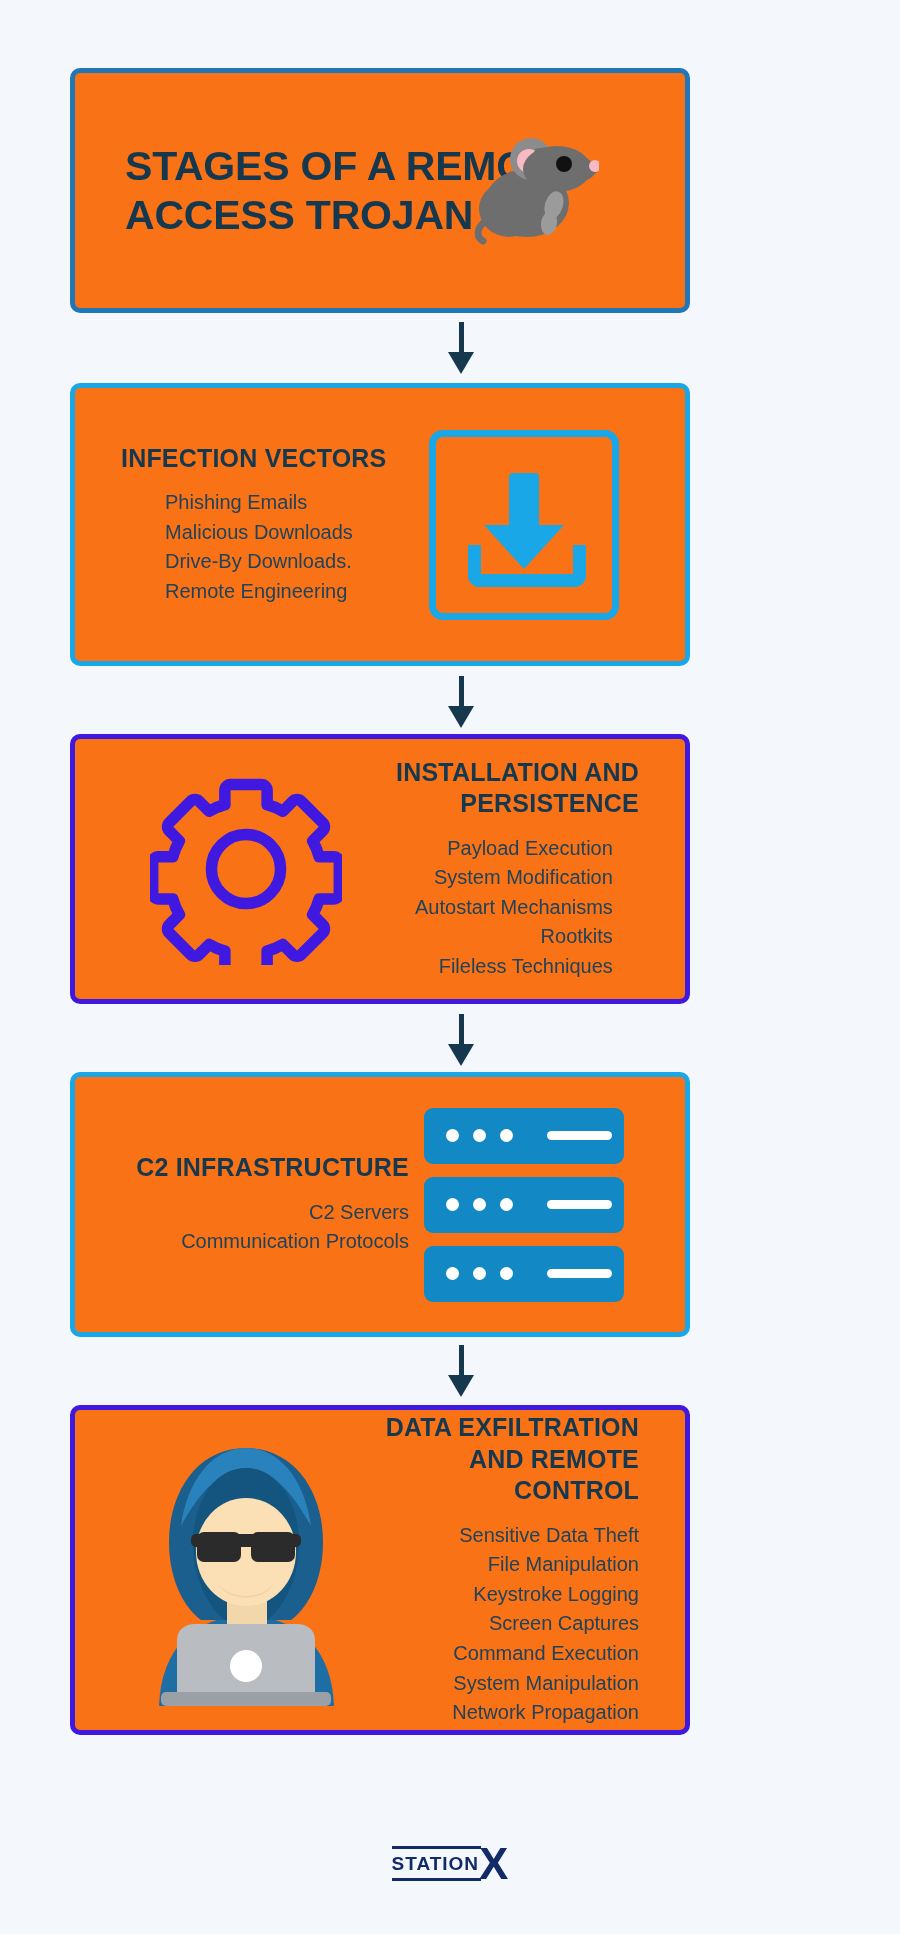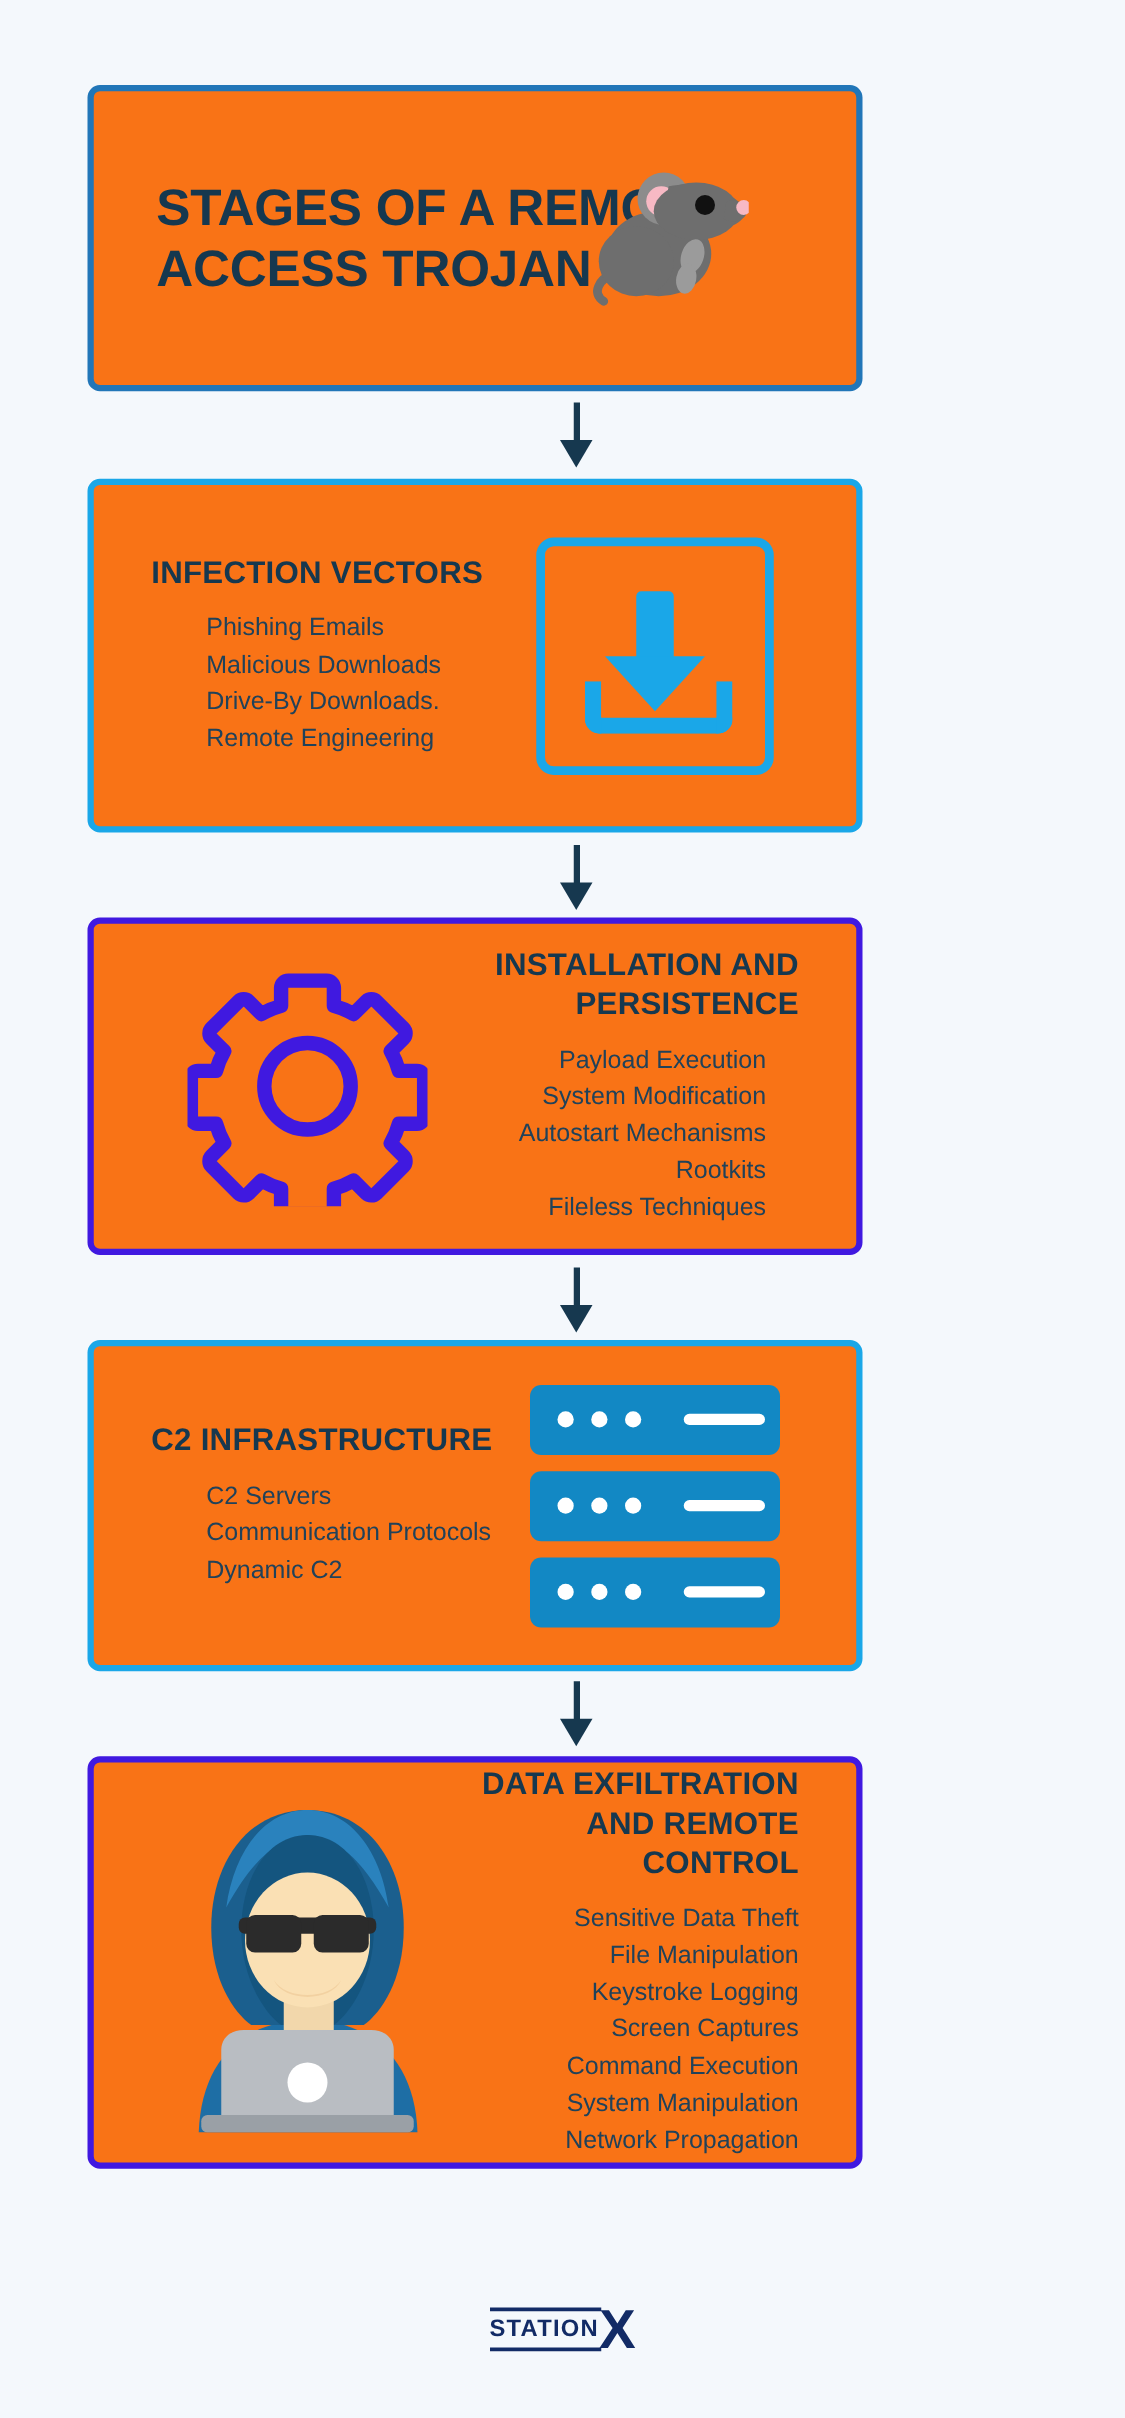--- a/index.html
+++ b/index.html
@@ -98,21 +98,21 @@
                     border:13px solid #1aa7e8; border-top:none; border-radius:0 0 12px 12px; }
 
   
   #card-install { top:734px; height:270px; }
   #card-install .sec-inner { padding:0 46px; align-items:center; }
   #card-install .sec-art { width:250px; }
   #card-install .sec-text { flex:1; align-items:flex-start; }
 
   
   #card-c2 { top:1072px; height:265px; }
-  #card-c2 .sec-inner { padding:0 46px; align-items:center; }
+  #card-c2 .sec-inner { padding:0 46px; align-items:center;text-align:right; }
   #card-c2 .sec-text { flex:1; }
   #card-c2 .sec-art { width:230px; }
 
   .server-stack { display:flex; flex-direction:column; gap:13px; }
   .server-bar {
     width:200px; height:56px; background:#1288c4; border-radius:9px;
     display:flex; align-items:center; padding-left:22px; gap:14px;
   }
   .server-bar .dot { width:13px; height:13px; border-radius:50%; background:#fff; }
   .server-bar .dash { width:65px; height:9px; background:#fff; border-radius:5px; margin-left:20px; }
@@ -239,21 +239,20 @@
     <div class="head"></div>
   </div>
 
   <div class="card cyan" id="card-c2">
     <div class="sec-inner">
       <div class="sec-text">
         <div class="sec-head">C2 Infrastructure</div>
         <ul class="sec-list">
           <li>C2 Servers</li>
           <li>Communication Protocols</li>
-          <li>Dynamic C2</li>
         </ul>
       </div>
       <div class="sec-art">
         <div class="server-stack">
           <div class="server-bar">
             <span class="dot"></span>
             <span class="dot"></span>
             <span class="dot"></span>
             <span class="dash"></span>
           </div>

